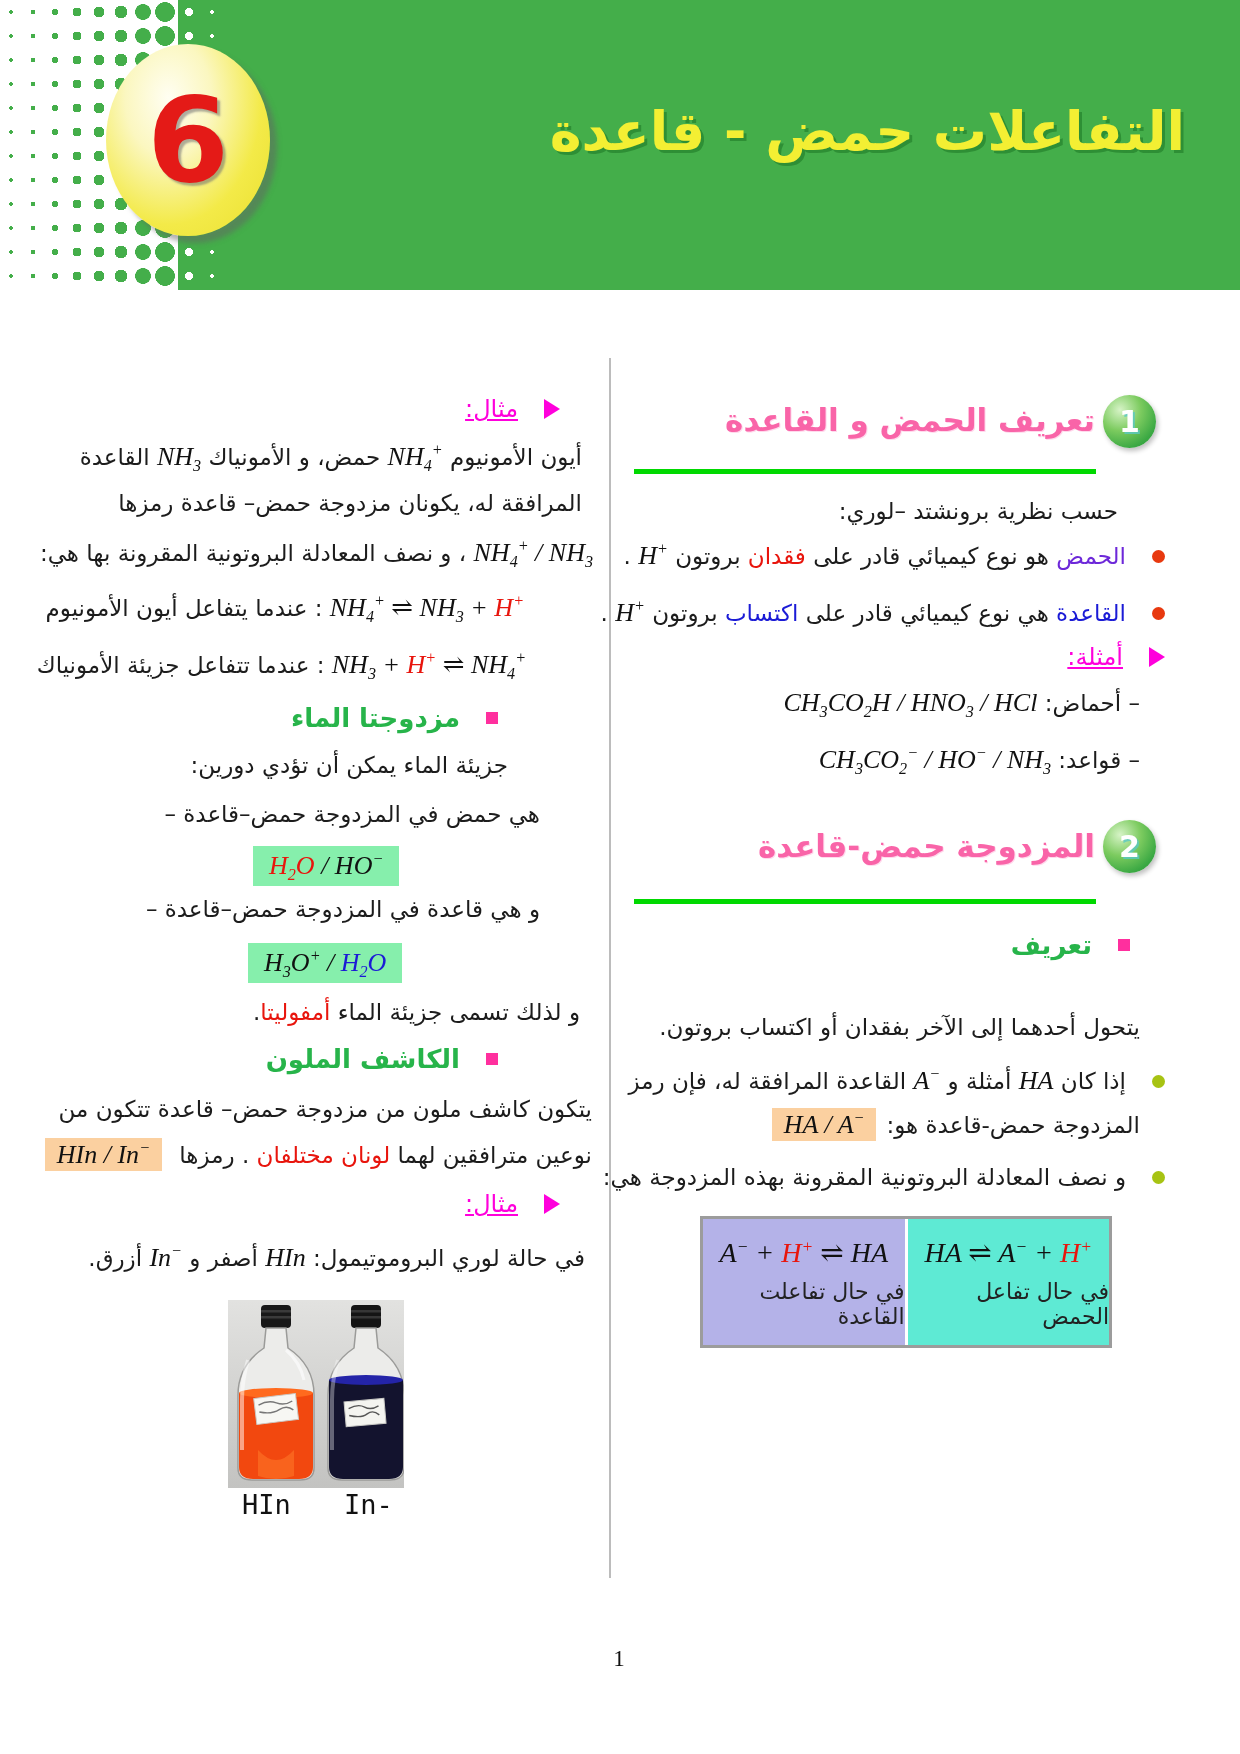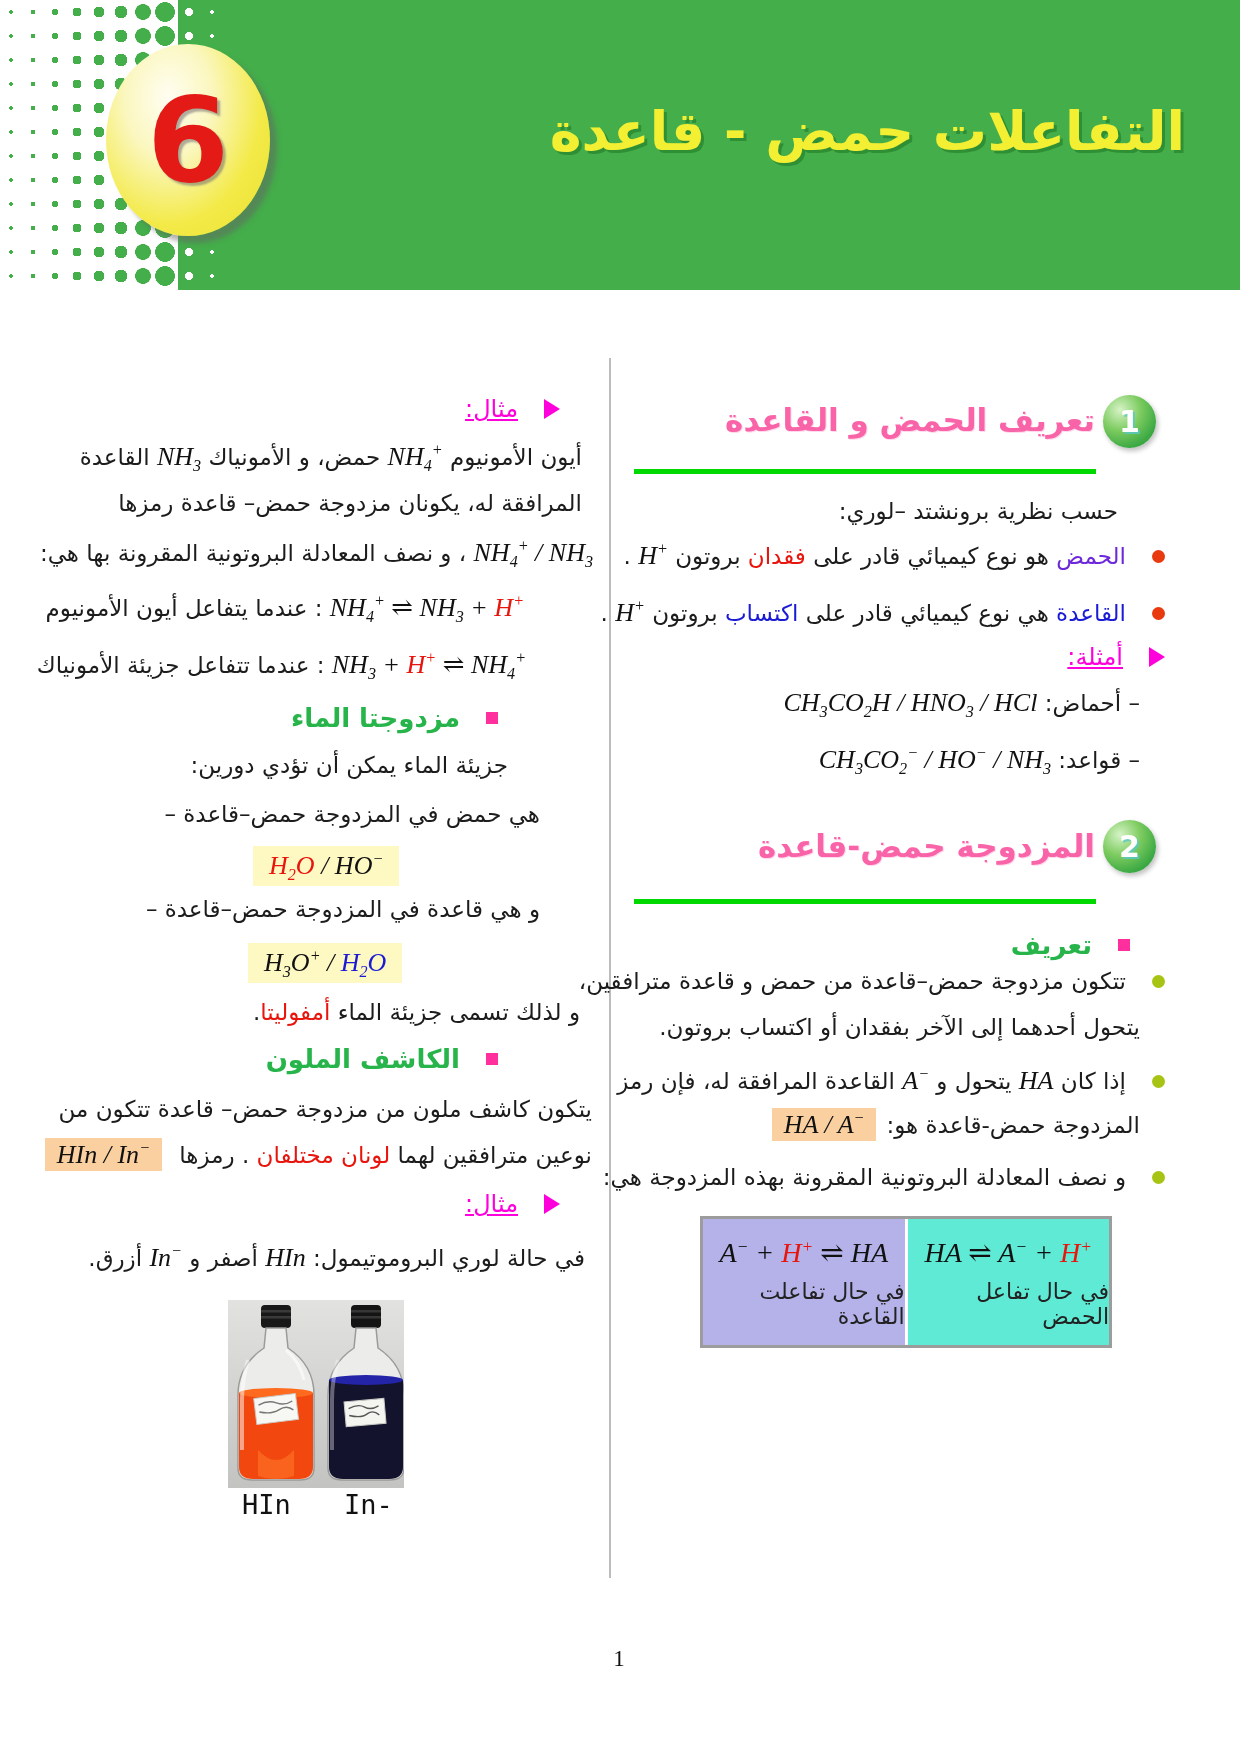--- a/index.html
+++ b/index.html
@@ -18,21 +18,21 @@
   .badge-num{font-size:118px;font-weight:bold;color:#e41a17;text-shadow:3px 3px 2px rgba(110,110,110,.55);line-height:1;}
   .banner-title{position:absolute;right:55px;top:100px;direction:rtl;
                 font-size:54px;font-weight:bold;color:#f3ef33;
                 text-shadow:3px 3px 0 #2e8f35;white-space:nowrap;}
 
   
   .row{position:absolute;direction:rtl;font-size:23px;color:#1c1c1c;white-space:nowrap;display:flex;align-items:center;gap:26px;}
   .math{font-family:"Liberation Serif","DejaVu Serif","DejaVu Sans",serif;font-style:italic;font-size:26px;color:#111;}
   .math sub,.math sup{font-size:62%;line-height:0;}
   .hl{background:#fbd0a0;padding:2px 12px;margin:0 10px;}
-  .hlbox{position:absolute;background:#fef9c3;padding:5px 16px;direction:ltr;}
+  .hlbox{position:absolute;background:#86efac;padding:5px 16px;direction:ltr;}
 
   .dot{display:inline-block;width:13px;height:13px;border-radius:50%;flex:0 0 auto;}
   .dot.red{background:#e8390f;}
   .dot.green{background:#a7c313;}
   .sq{display:inline-block;width:12px;height:12px;flex:0 0 auto;background:#ff2f9e;}
   .tri{width:0;height:0;border-top:10px solid transparent;border-bottom:10px solid transparent;border-left:16px solid #ff00dc;flex:0 0 auto;}
   .exlabel{color:#ff00dc;text-decoration:underline;font-size:24px;}
   .greenlabel{color:#27b44a;font-weight:bold;font-size:26px;}
 
   .sec-circle{position:absolute;width:53px;height:53px;border-radius:50%;
@@ -123,31 +123,27 @@
     <span>2</span>
   </div>
   <div class="sec-title" style="right:145px;top:828px;">المزدوجة حمض-قاعدة</div>
   <div class="sec-underline" style="left:634px;top:899px;width:462px;"></div>
 
   <div class="row" style="right:110px;top:930px;">
     <span class="sq"></span>
     <span class="greenlabel">تعريف</span>
   </div>
 
-  <div class="row" style="right:75px;top:968px;">
-    <span class="dot green"></span>
-    <span>تتكون مزدوجة حمض–قاعدة من حمض و قاعدة مترافقين،</span>
-  </div>
   <div class="row" style="right:100px;top:1014px;">
     <span>يتحول أحدهما إلى الآخر بفقدان أو اكتساب بروتون.</span>
   </div>
 
   <div class="row" style="right:75px;top:1066px;">
     <span class="dot green"></span>
-    <span><span>إذا كان </span><span class="math" dir="ltr"><span>HA</span></span><span> يتحول و </span><span class="math" dir="ltr"><span>A</span><sup>−</sup></span><span> القاعدة المرافقة له، فإن رمز</span></span>
+    <span><span>إذا كان </span><span class="math" dir="ltr"><span>HA</span></span><span> أمثلة و </span><span class="math" dir="ltr"><span>A</span><sup>−</sup></span><span> القاعدة المرافقة له، فإن رمز</span></span>
   </div>
   <div class="row" style="right:100px;top:1110px;">
     <span><span>المزدوجة حمض-قاعدة هو:</span><span class="math hl" dir="ltr"><span>HA / A</span><sup>−</sup></span></span>
   </div>
 
   <div class="row" style="right:75px;top:1164px;">
     <span class="dot green"></span>
     <span>و نصف المعادلة البروتونية المقرونة بهذه المزدوجة هي:</span>
   </div>
 

